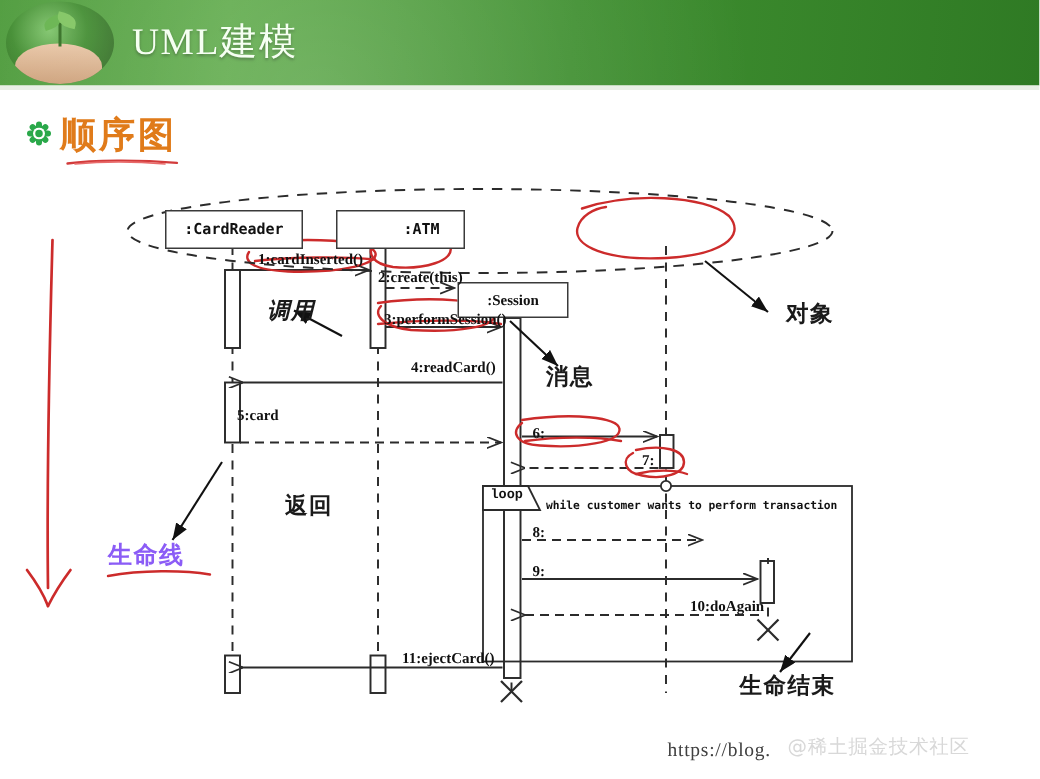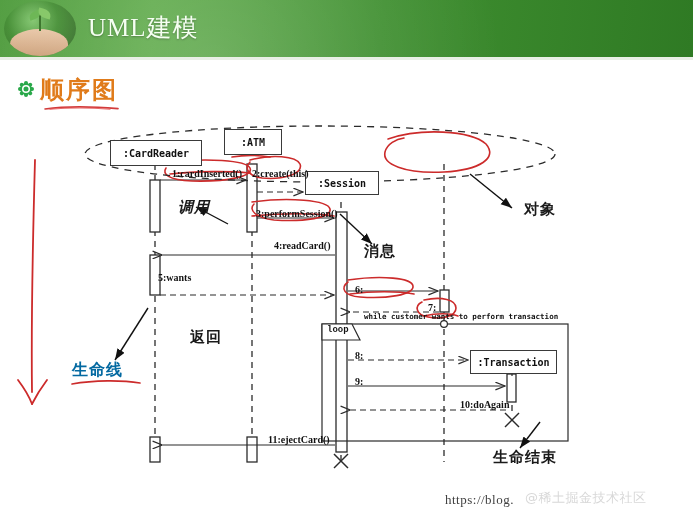--- a/index.html
+++ b/index.html
@@ -52,21 +52,21 @@
 
   .msglbl{position:absolute;font-family:Liberation Serif, serif;
           font-size:10px;font-weight:bold;color:#111;white-space:nowrap;}
   .guardlbl{position:absolute;font-family:"DejaVu Sans Mono","Liberation Mono",monospace;
           font-size:7.5px;font-weight:bold;color:#111;white-space:nowrap;}
   .looplbl{position:absolute;font-family:Liberation Mono, monospace;
           font-size:9px;font-weight:bold;color:#111;}
 
   .cn-note{position:absolute;font-family:"DejaVu Sans",sans-serif;font-size:15px;
           font-weight:bold;color:#1a1a1a;white-space:nowrap;letter-spacing:1px;}
-  .cn-note.red{color:#0369a1;}
+  .cn-note.red{color:#8b5cf6;}
   .cn-note.big{font-size:16px;}
 
   .watermark{position:absolute;left:445px;top:487px;width:240px;height:26px;}
   .wm-url{position:absolute;left:0;top:5px;font-size:13px;color:#404040;
           font-family:Liberation Serif, serif;letter-spacing:0.5px;}
   .wm-tag{position:absolute;left:80px;top:2px;font-size:13px;color:#d8d8d8;
           font-family:"DejaVu Sans",sans-serif;letter-spacing:0.5px;}
 </style>
 </head>
 <body>
@@ -209,44 +209,41 @@
       </g>
     </svg>
 
     <svg class="layer">
       <ellipse cx="320" cy="42" rx="235" ry="28" fill="none" stroke="#2b2b2b" stroke-width="1.3" stroke-dasharray="7,6"></ellipse>
     </svg>
 
     <div class="objbox" style="left:110px;top:28px;width:90px;height:24px;">
       <span>:CardReader</span>
     </div>
-    <div class="objbox" style="left:224px;top:17px;width:56px;height:24px;">
+    <div class="objbox" style="left:224px;top:28px;width:56px;height:24px;padding-left:28px;">
       <span>:ATM</span>
     </div>
-    <div class="objbox" style="left:305px;top:59px;width:72px;height:22px;">
+    <div class="objbox" style="left:305px;top:76px;width:72px;height:22px;font-family:Liberation Serif, serif;">
       <span>:Session</span>
     </div>
-    <div class="objbox" style="left:470px;top:238px;width:85px;height:22px;">
-      <span>:Transaction</span>
-    </div>
 
     <div class="msglbl" style="left:172px;top:56px;">1:cardInserted()</div>
-    <div class="msglbl" style="left:252px;top:56px;">2:create(this)</div>
+    <div class="msglbl" style="left:252px;top:68px;">2:create(this)</div>
     <div class="msglbl" style="left:256px;top:96px;">3:performSession()</div>
     <div class="msglbl" style="left:274px;top:128px;">4:readCard()</div>
-    <div class="msglbl" style="left:158px;top:160px;">5:wants</div>
+    <div class="msglbl" style="left:158px;top:160px;">5:card</div>
     <div class="msglbl" style="left:355px;top:172px;">6:</div>
     <div class="msglbl" style="left:428px;top:190px;">7:</div>
     <div class="msglbl" style="left:355px;top:238px;">8:</div>
     <div class="msglbl" style="left:355px;top:264px;">9:</div>
     <div class="msglbl" style="left:460px;top:287px;">10:doAgain</div>
     <div class="msglbl" style="left:268px;top:322px;">11:ejectCard()</div>
 
     <div class="looplbl" style="left:327px;top:213px;">loop</div>
-    <div class="guardlbl" style="left:364px;top:200px;text-align:right;">while customer wants to perform transaction</div>
+    <div class="guardlbl" style="left:364px;top:220px;text-align:right;">while customer wants to perform transaction</div>
 
     <div class="cn-note" style="left:178px;top:86px;font-style:italic;">调用</div>
     <div class="cn-note" style="left:524px;top:88px;">对象</div>
     <div class="cn-note" style="left:364px;top:130px;">消息</div>
     <div class="cn-note" style="left:190px;top:216px;">返回</div>
     <div class="cn-note red big" style="left:72px;top:248px;">生命线</div>
     <div class="cn-note" style="left:493px;top:336px;">生命结束</div>
 
   </div>
 

